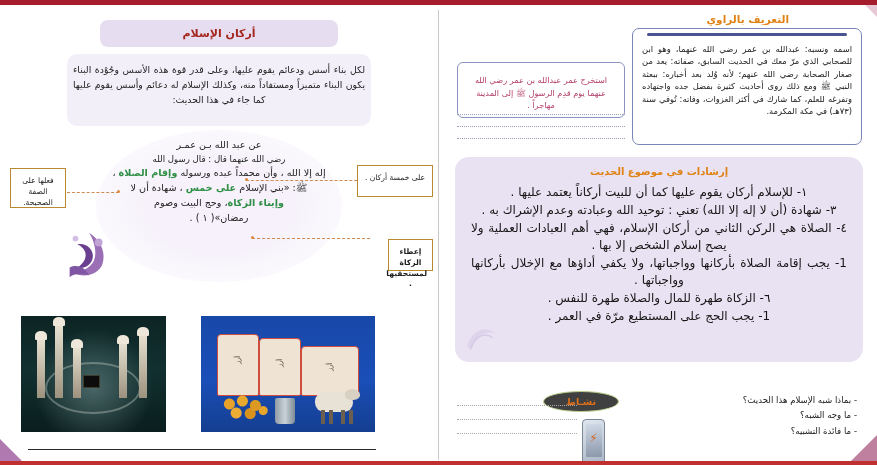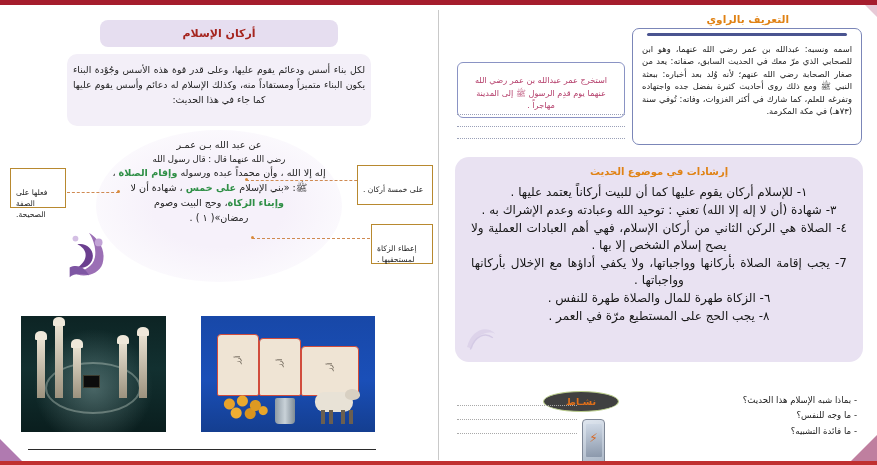--- a/index.html
+++ b/index.html
@@ -263,30 +263,30 @@
     left: 60px; top: 215px;
     width: 58px; height: 58px;
     z-index: 4;
   }
 
   
   .callout {
     position: absolute;
     border: 1.3px solid #b8892f;
     background: #ffffff;
-    padding: 19px 5px;
+    padding: 7px 5px;
     font-size: 7.6px;
     line-height: 1.42;
     color: #1d1d1d;
     direction: rtl;
-    text-align: left;
+    text-align: center;
     z-index: 5;
   }
   .cal-right-1 { right: 5px;  top: 155px; width: 76px; height: 32px; }
-  .cal-right-2 { right: 5px;  top: 214px; width: 62px; height: 32px; }
+  .cal-right-2 { right: 5px;  top: 229px; width: 45px; height: 32px; font-weight: bold; }
   .cal-left-1  { left: 10px;  top: 158px; width: 56px; height: 40px; }
 
   .leader {
     position: absolute;
     border-top: 1.2px dashed #cf8a52;
     height: 0; z-index: 4;
   }
   .ld1 { right: 66px; top: 170px;  width: 126px; }
   .ld2 { right: 68px; top: 228px;  width: 118px; }
   .ld3 { left: 67px;  top: 182px;  width: 52px; }
@@ -419,36 +419,36 @@
     <div class="dotline l1"></div>
     <div class="dotline l2"></div>
     <div class="dotline l3"></div>
 
     <div class="guid-panel">
       <div class="guid-head">إرشادات في موضوع الحديث</div>
       <div class="guid-list">
         <div class="guid-item">١- للإسلام أركان يقوم عليها كما أن للبيت أركاناً يعتمد عليها .</div>
         <div class="guid-item">٣- شهادة (أن لا إله إلا الله) تعني : توحيد الله وعبادته وعدم الإشراك به .</div>
         <div class="guid-item">٤- الصلاة هي الركن الثاني من أركان الإسلام، فهي أهم العبادات العملية ولا يصح إسلام الشخص إلا بها .</div>
-        <div class="guid-item">7- يجب إقامة الصلاة بأركانها وواجباتها، ولا يكفي أداؤها مع الإخلال بأركانها وواجباتها .</div>
+        <div class="guid-item">1- يجب إقامة الصلاة بأركانها وواجباتها، ولا يكفي أداؤها مع الإخلال بأركانها وواجباتها .</div>
         <div class="guid-item">٦- الزكاة طهرة للمال والصلاة طهرة للنفس .</div>
-        <div class="guid-item">٨- يجب الحج على المستطيع مرّة في العمر .</div>
+        <div class="guid-item">1- يجب الحج على المستطيع مرّة في العمر .</div>
       </div>
       <svg class="swirl" viewBox="0 0 40 36">
         <path d="M2 30 C8 8, 26 4, 36 14 C28 10, 12 14, 8 32 Z" fill="#cfc3e2"></path>
         <path d="M6 33 C12 16, 24 12, 33 19" stroke="#bcaed6" stroke-width="1.6" fill="none"></path>
       </svg>
     </div>
 
     <div class="activity-wrap">
       <div class="activity-badge">نشـاط</div>
 
       <div class="activity-qs">
         <div class="activity-q">- بماذا شبه الإسلام هذا الحديث؟</div>
-        <div class="activity-q">- ما وجه للنفس؟</div>
+        <div class="activity-q">- ما وجه الشبه؟</div>
         <div class="activity-q">- ما فائدة التشبيه؟</div>
       </div>
 
       <div class="ans-line a1"></div>
       <div class="ans-line a2"></div>
       <div class="ans-line a3"></div>
 
       <div class="phone-icon">
         <div class="scr"></div>
         <div class="bolt">⚡</div>

